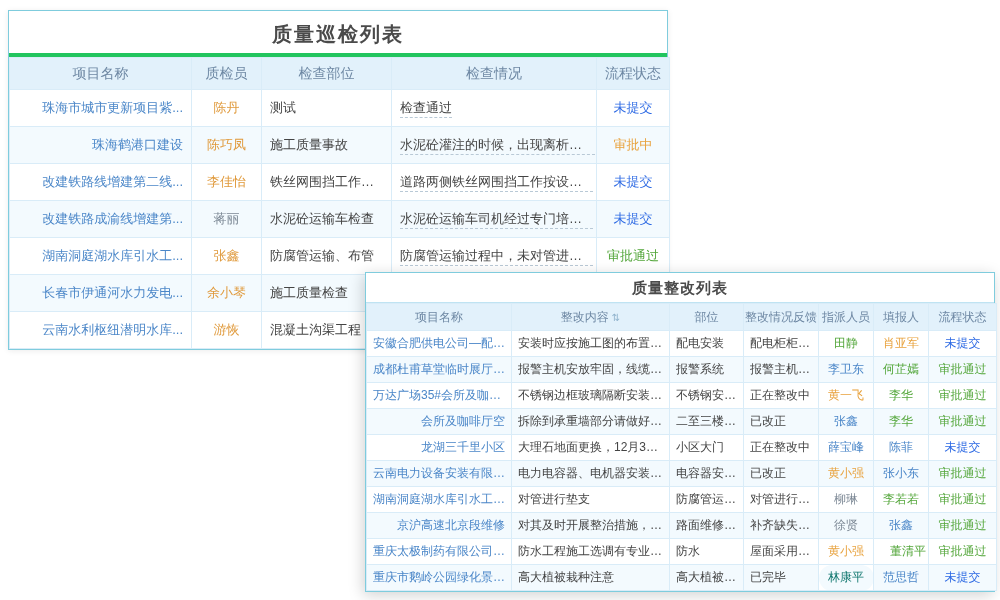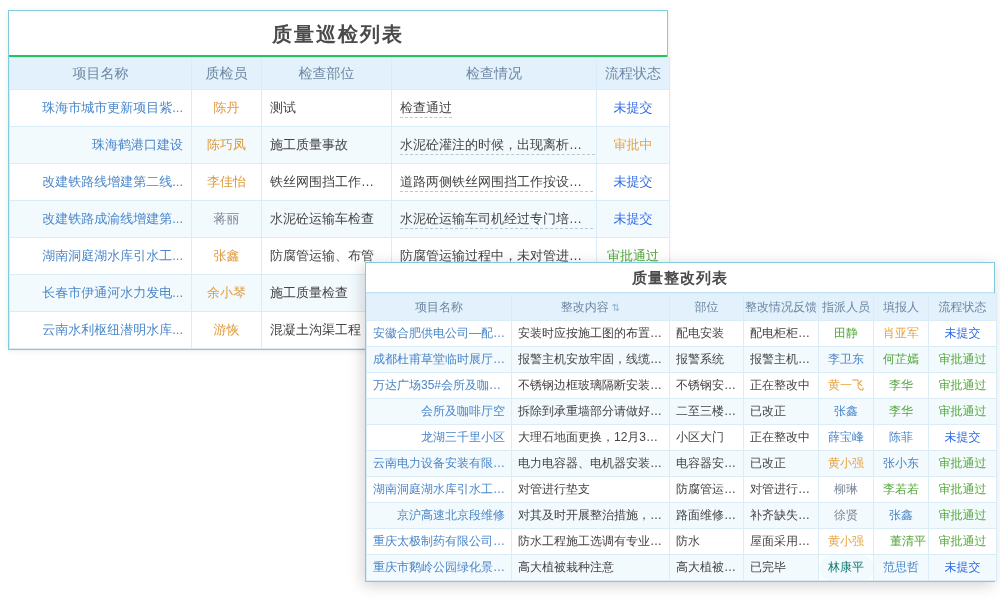--- a/index.html
+++ b/index.html
@@ -14,30 +14,30 @@
   .panel {
     position: absolute;
     background: #fff;
     border: 1px solid #7fccdd;
   }
   .panel-inspection {
     left: 8px; top: 10px; width: 660px;
     box-shadow: 0 1px 6px rgba(0,0,0,0.08);
   }
   .panel-rect {
-    left: 365px; top: 262px; width: 630px;
+    left: 365px; top: 272px; width: 630px;
     box-shadow: -2px 3px 14px rgba(0,0,0,0.18);
   }
   .panel-title {
     text-align: center;
     font-weight: bold;
     color: #4a4a4a;
     background: #fff;
   }
-  .panel-inspection .panel-title { font-size: 20px; height: 46px; line-height: 46px; border-bottom: 2px solid #22c55e; letter-spacing: 2px; }
+  .panel-inspection .panel-title { font-size: 20px; height: 46px; line-height: 46px; border-bottom: 4px solid #22c55e; letter-spacing: 2px; }
   .panel-rect .panel-title { font-size: 15px; height: 30px; line-height: 30px; border-bottom: 1px solid #bfe3f2; letter-spacing: 1px; }
   table { border-collapse: collapse; table-layout: fixed; width: 100%; }
   th, td {
     border: 1px solid #d9ecf8;
     overflow: hidden;
     white-space: nowrap;
     text-overflow: ellipsis;
   }
   thead th {
     background: #e2f1fb;

